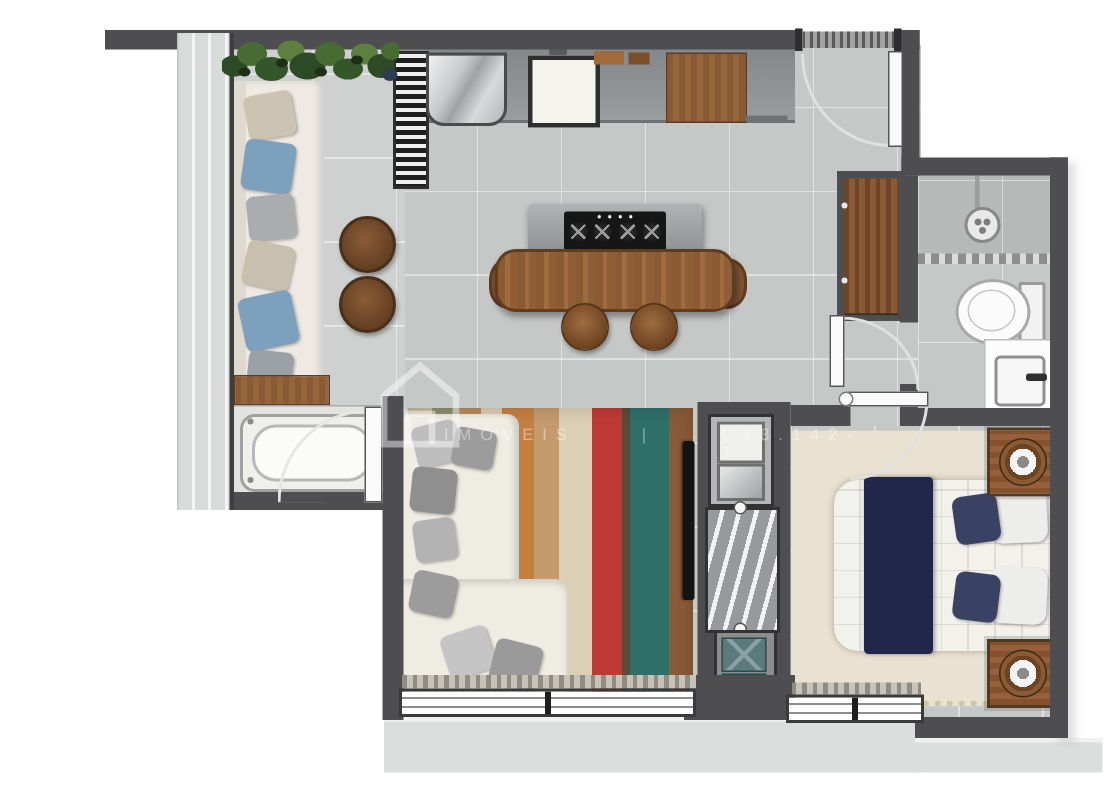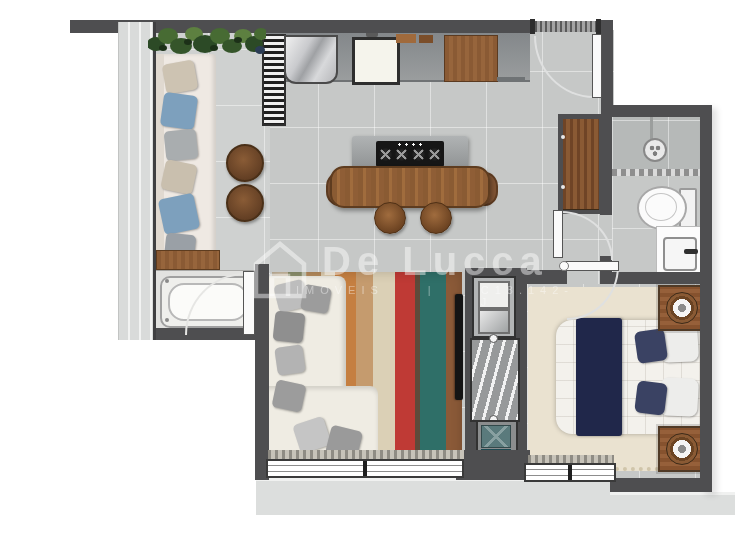--- a/index.html
+++ b/index.html
@@ -211,21 +211,20 @@
     <ellipse cx="66" cy="24" rx="4" ry="3" fill="#1c3018"></ellipse>
       <ellipse cx="90" cy="16" rx="4" ry="3" fill="#1c3018"></ellipse>
     <ellipse cx="112" cy="26" rx="5" ry="4" fill="#2b3c55"></ellipse>
   </svg>
 
   <div class="wm">
     <svg style="position:absolute;left:252px;top:238px;width:56px;height:62px;" viewBox="0 0 56 62">
       <path d="M4 26 L28 6 L52 26 L52 58 L4 58 Z" fill="none" stroke="rgba(255,255,255,.45)" stroke-width="4.5"></path>
       <path d="M20 58 L20 38 L36 38 L36 58" fill="none" stroke="rgba(255,255,255,.45)" stroke-width="4.5"></path>
     </svg>
-    <div class="wm-brand">De Lucca</div>
     <div class="wm-sub">
       <span>IMOVEIS</span>
       <span>|</span>
       <span>C18.142-J</span>
     </div>
   </div>
 
 </div>
 
 </body></html>

